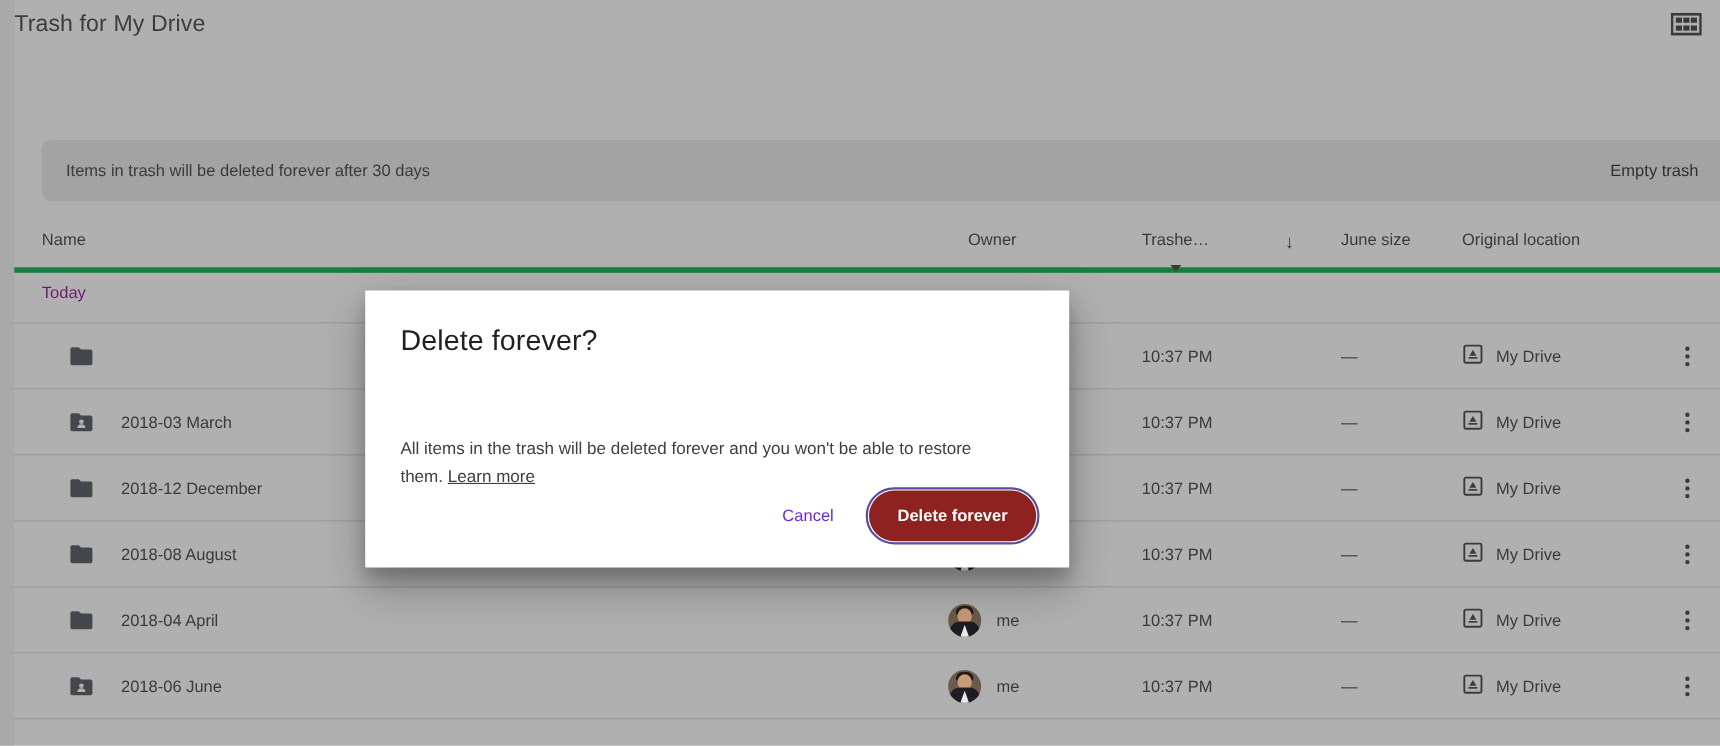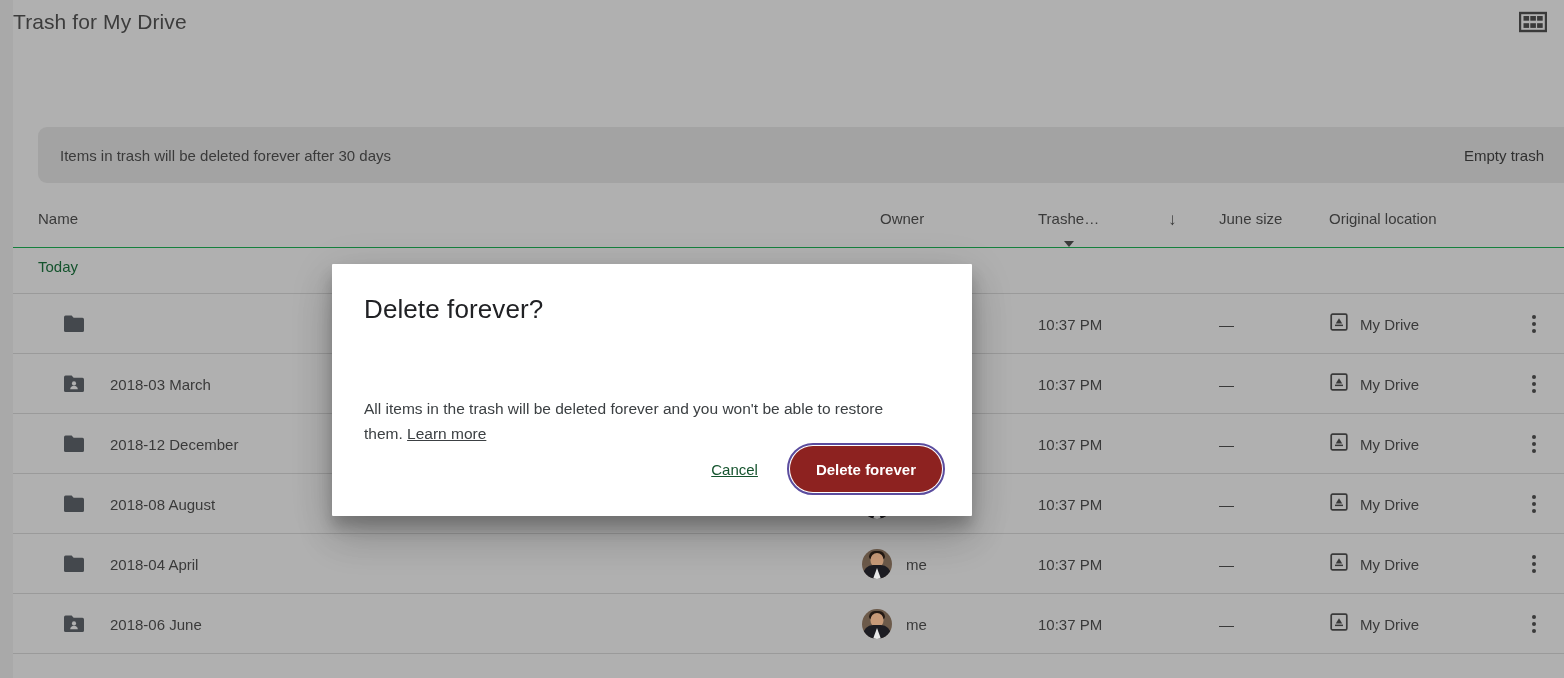--- a/index.html
+++ b/index.html
@@ -93,21 +93,21 @@
   }
 
   
   .table {
     position: absolute; left: 0; top: 196px;
     width: 1564px;
   }
   .col-head-row {
     position: relative;
     height: 52px;
-    border-bottom: 1px solid #15803d;
+    border-bottom: 5px solid #15803d;
   }
   .th {
     position: absolute;
     top: 14px;
     font-size: 15px;
     color: #3a3a3a;
     white-space: nowrap;
   }
   .th.sortable { cursor: pointer; flex-direction: column; }
   .th-name   { left: 38px; }
@@ -118,21 +118,21 @@
   .th-size   { left: 1219px; }
   .th-orig   { left: 1329px; }
 
   .group-label {
     position: relative;
     height: 46px;
     border-bottom: 1px solid #9a9a9a;
   }
   .group-label span {
     position: absolute; left: 38px; top: 10px;
-    font-size: 15px; color: #14532d;
+    font-size: 15px; color: #701a75;
   }
 
   .row {
     position: relative;
     height: 60px;
     border-bottom: 1px solid #9a9a9a;
     cursor: pointer;
   }
   .cell { position: absolute; top: 0; height: 60px; display: flex; align-items: center; }
   .c-icon  { left: 62px; }
@@ -222,25 +222,24 @@
     cursor: pointer;
   }
   .dlg-actions {
     position: absolute; right: 30px; bottom: 24px;
     display: flex; align-items: center; gap: 22px;
   }
   .btn-cancel {
     background: none; border: none;
     font-family: inherit;
     font-size: 15px; font-weight: 500;
-    color: #14532d;
+    color: #6d28d9;
     cursor: pointer;
     padding: 8px 10px;
     border-radius: 4px;
-    text-decoration: underline;
   }
   .btn-delete {
     background: #8d2220;
     border: none;
     outline: 2px solid #5b4c9e;
     outline-offset: 1px;
     color: #ffffff;
     font-family: inherit;
     font-size: 15px; font-weight: 700;
     padding: 0 26px;

